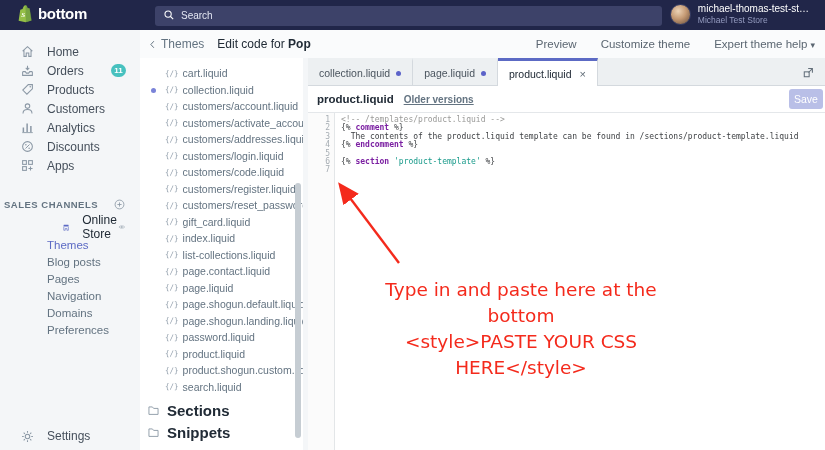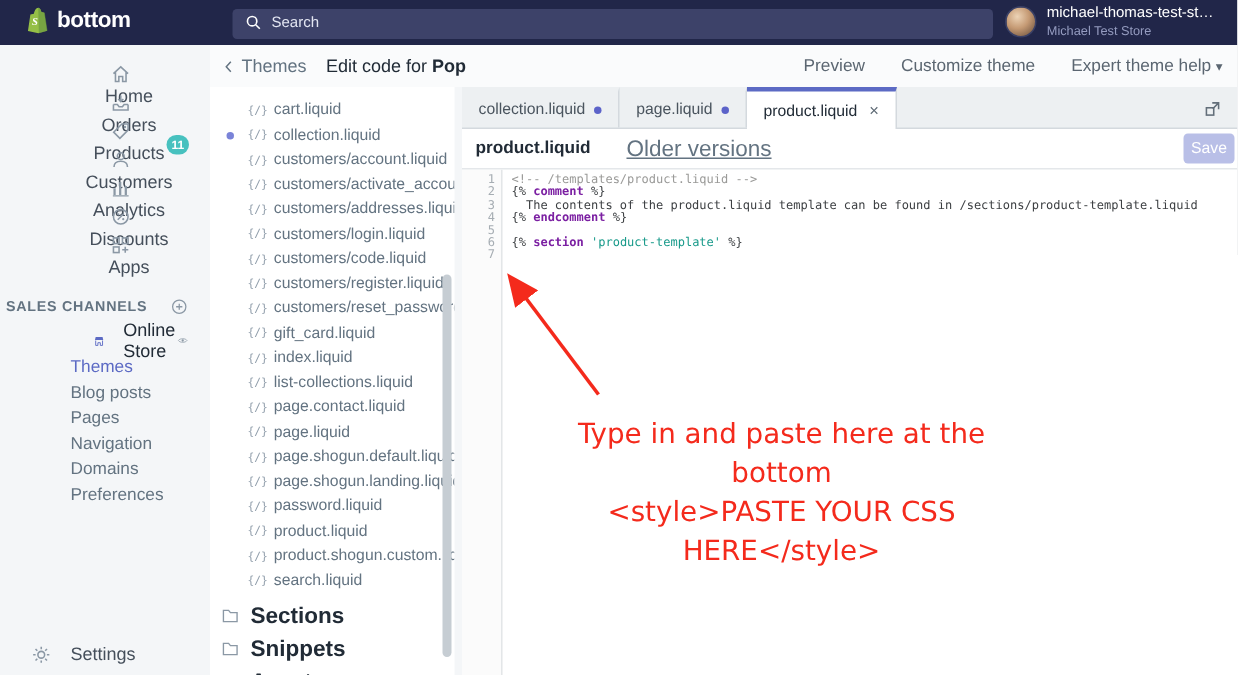--- a/index.html
+++ b/index.html
@@ -15,21 +15,21 @@
   .searchbar input { width:100%; height:100%; background:#3d4269; border:none; border-radius:3px; color:#fff; font-size:10px; padding:0 8px 0 26px; outline:none; font-family:"Liberation Sans",sans-serif; }
   .searchbar input::placeholder { color:#e3e6f2; opacity:1; }
   .search-ic { position:absolute; left:8px; top:4px; width:12px; height:12px; color:#fff; }
   .account { position:absolute; right:16px; top:3px; display:flex; align-items:center; gap:7px; cursor:pointer; }
   .avatar { width:21px; height:21px; border-radius:50%; background:radial-gradient(circle at 38% 32%, #ecd3b6 0%, #c59a74 45%, #7d5f48 85%); border:1px solid #3a4066; }
   .acct-name { color:#fff; font-size:10px; line-height:12px; }
   .acct-store { color:#959cc0; font-size:8.5px; line-height:10px; }
 
   
   .sidebar { position:absolute; left:0; top:30px; width:140px; height:420px; background:#f4f6f8; }
-  .nav-item { display:flex; align-items:center; height:19px; padding-left:20px; cursor:pointer;flex-direction:column; }
+  .nav-item { display:flex; align-items:center; height:19px; padding-left:20px; cursor:pointer; }
   .nav-item .ic { width:15px; height:15px; color:#8b98a5; flex:none; }
   .nav-item .lbl { margin-left:12px; font-size:12px; color:#454f5b; }
   .nav-main { padding-top:12px; }
   .badge { margin-left:auto; margin-right:14px; background:#47c1bf; color:#fff; font-size:8px; line-height:13px; min-width:15px; height:13px; border-radius:7px; text-align:center; padding:0 3px; font-weight:700; }
   .sc-header { display:flex; align-items:center; margin-top:21px; height:16px; padding:0 14px 0 4px; }
   .sc-header .sc-lbl { font-size:9.5px; font-weight:700; letter-spacing:0.5px; color:#637381; }
   .sc-header .ic { width:13px; height:13px; color:#8b98a5; margin-left:auto; cursor:pointer; }
   .channel-row { display:flex; align-items:center; height:20px; padding:0 14px 0 20px; margin-top:5px; cursor:pointer;margin-left:42px; }
   .channel-row .ic { width:15px; height:15px; color:#5c6ac4; }
   .channel-row .lbl { margin-left:12px; font-size:12px; color:#212b36; font-weight:500; }
@@ -66,21 +66,21 @@
   
   .editor { position:absolute; left:308px; top:58px; width:517px; height:392px; background:#fff; display:flex; flex-direction:column; }
   .tabbar { position:relative; height:28px; background:#edf0f2; border-bottom:1px solid #d4d9de; display:flex; align-items:stretch; flex:none; }
   .tab { position:relative; display:flex; align-items:center; gap:6px; padding:0 11px; font-size:10.5px; color:#4a545e; border-right:1px solid #d4d9de; cursor:pointer; border-top:3px solid transparent; }
   .tab .tdot { width:5px; height:5px; border-radius:50%; background:#5c63c9; }
   .tab .tclose { font-size:11px; color:#5e6a75; margin-left:2px; cursor:pointer; }
   .tab.active { background:#fff; border-top:3px solid #5c6ac4; color:#212b36; margin-bottom:-1px; z-index:2; }
   .expand-ic { position:absolute; right:10px; top:8px; width:13px; height:13px; color:#636f7a; cursor:pointer; }
   .edheader { position:relative; height:27px; background:#fff; border-bottom:1px solid #e4e7ea; display:flex; align-items:center; padding-left:9px; flex:none; }
   .ed-title { font-size:11.5px; font-weight:700; color:#212b36; }
-  .ed-older { margin-left:24px; font-size:15px; color:#637381; text-decoration:underline; cursor:pointer; }
+  .ed-older { margin-left:10px; font-size:10px; color:#637381; text-decoration:underline; cursor:pointer;font-weight:bold; }
   .save-btn { position:absolute; right:2px; top:3px; width:34px; height:20px; background:#b9bfe7; border:none; border-radius:3px; color:#fff; font-size:10.5px; font-family:"Liberation Sans",sans-serif; cursor:default; }
   .codearea { flex:1; display:flex; font-family:"DejaVu Sans Mono",monospace; font-size:8px; line-height:8.4px; }
   .gutter { width:27px; background:#fbfbfb; border-right:1px solid #e3e6e8; color:#a6adb3; text-align:right; padding:3px 4px 0 0; flex:none; }
   .codelines { padding:3px 0 0 6px; white-space:pre; color:#333; flex:1; overflow:hidden; cursor:text; }
   .tok-comment { color:#9a9a98; }
   .tok-keyword { color:#7b1fa2; font-weight:700; }
   .tok-string { color:#189a8a; }
   .tok-plain { color:#3c3f42; }
 
   

